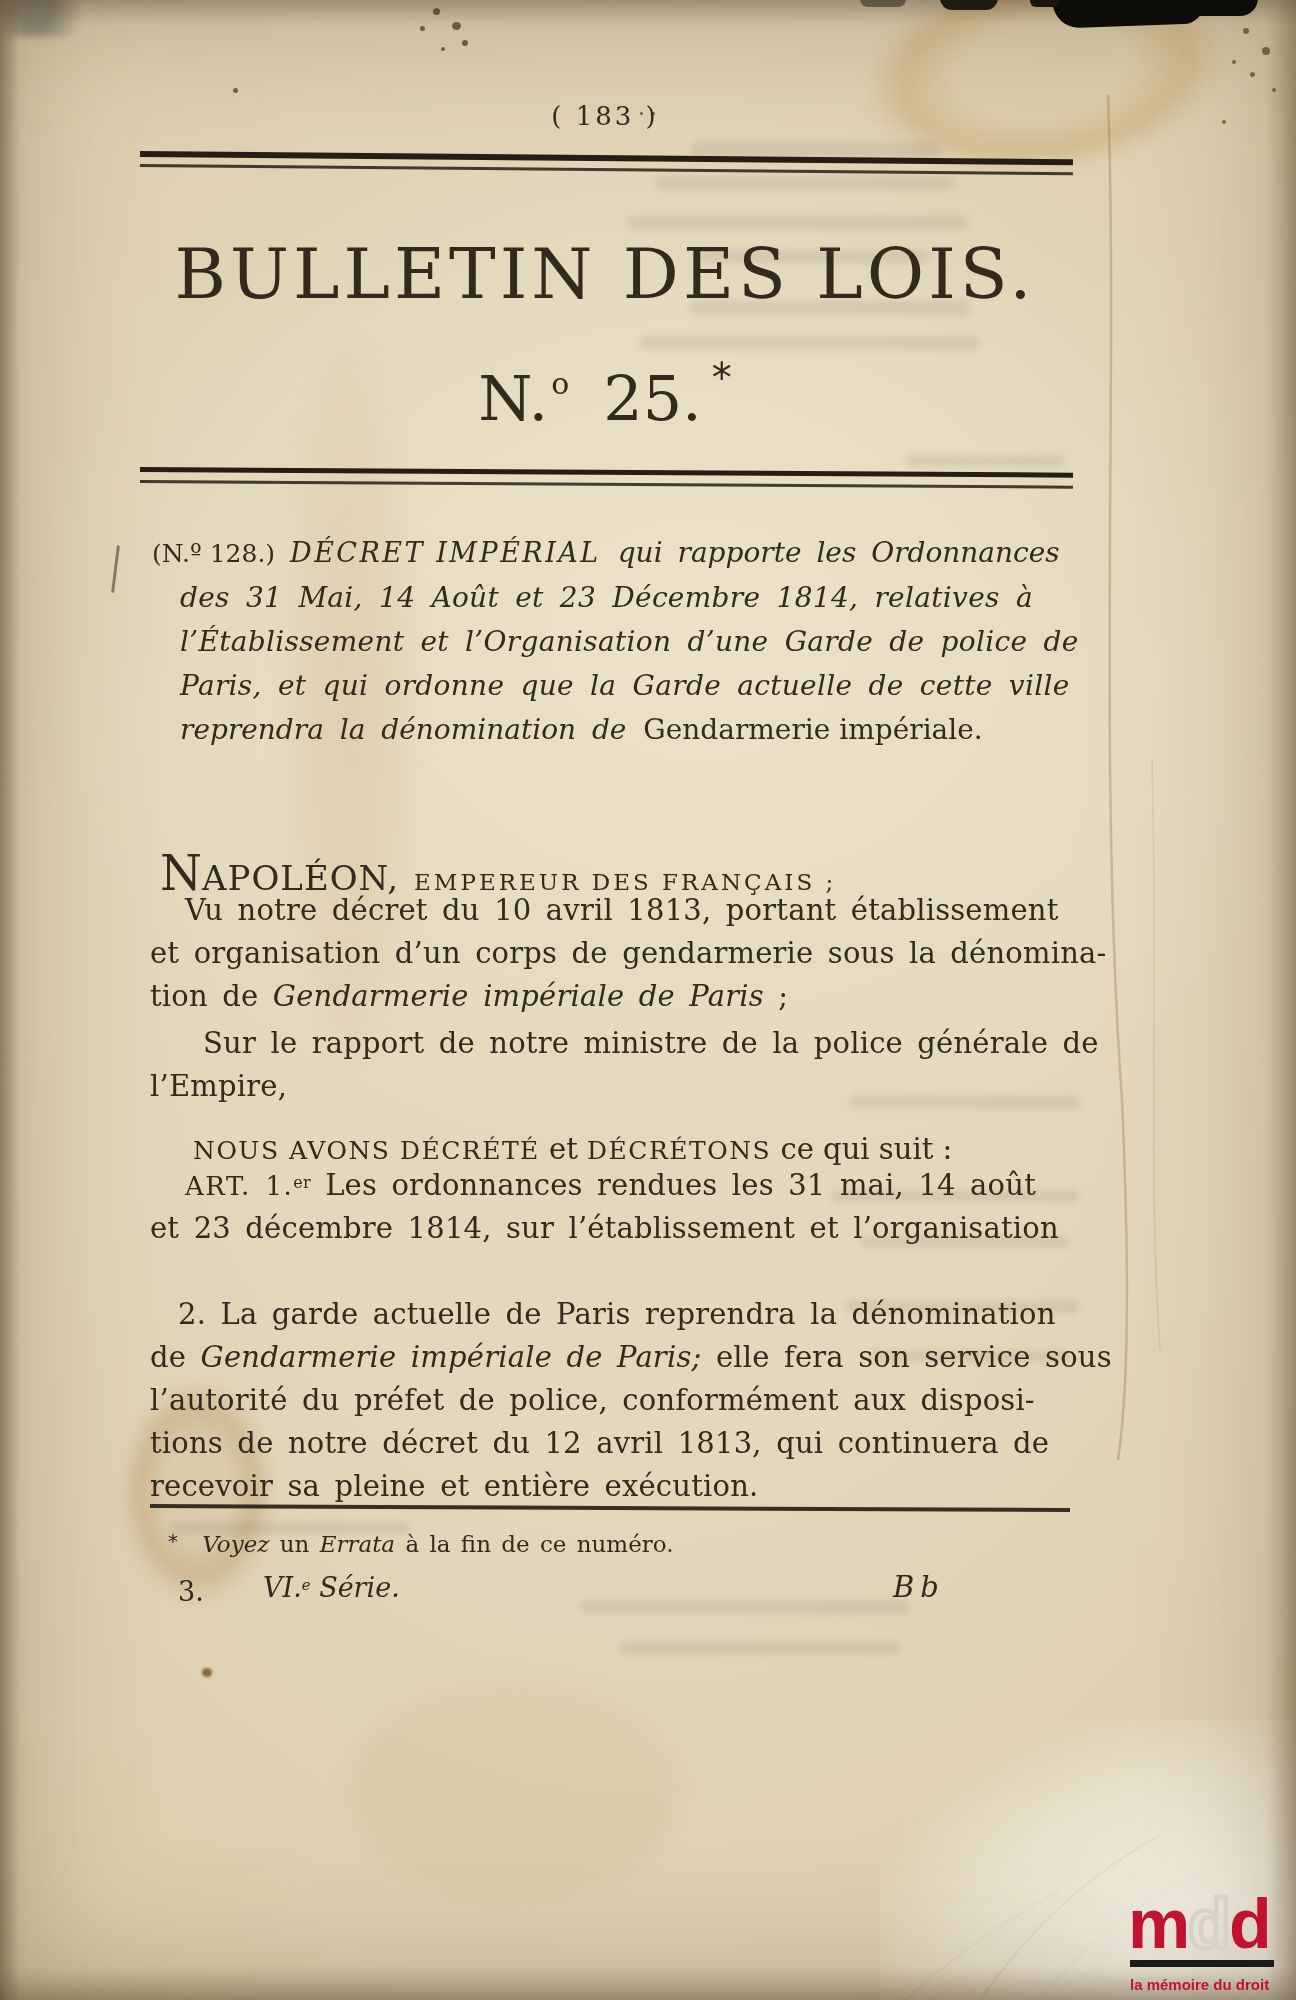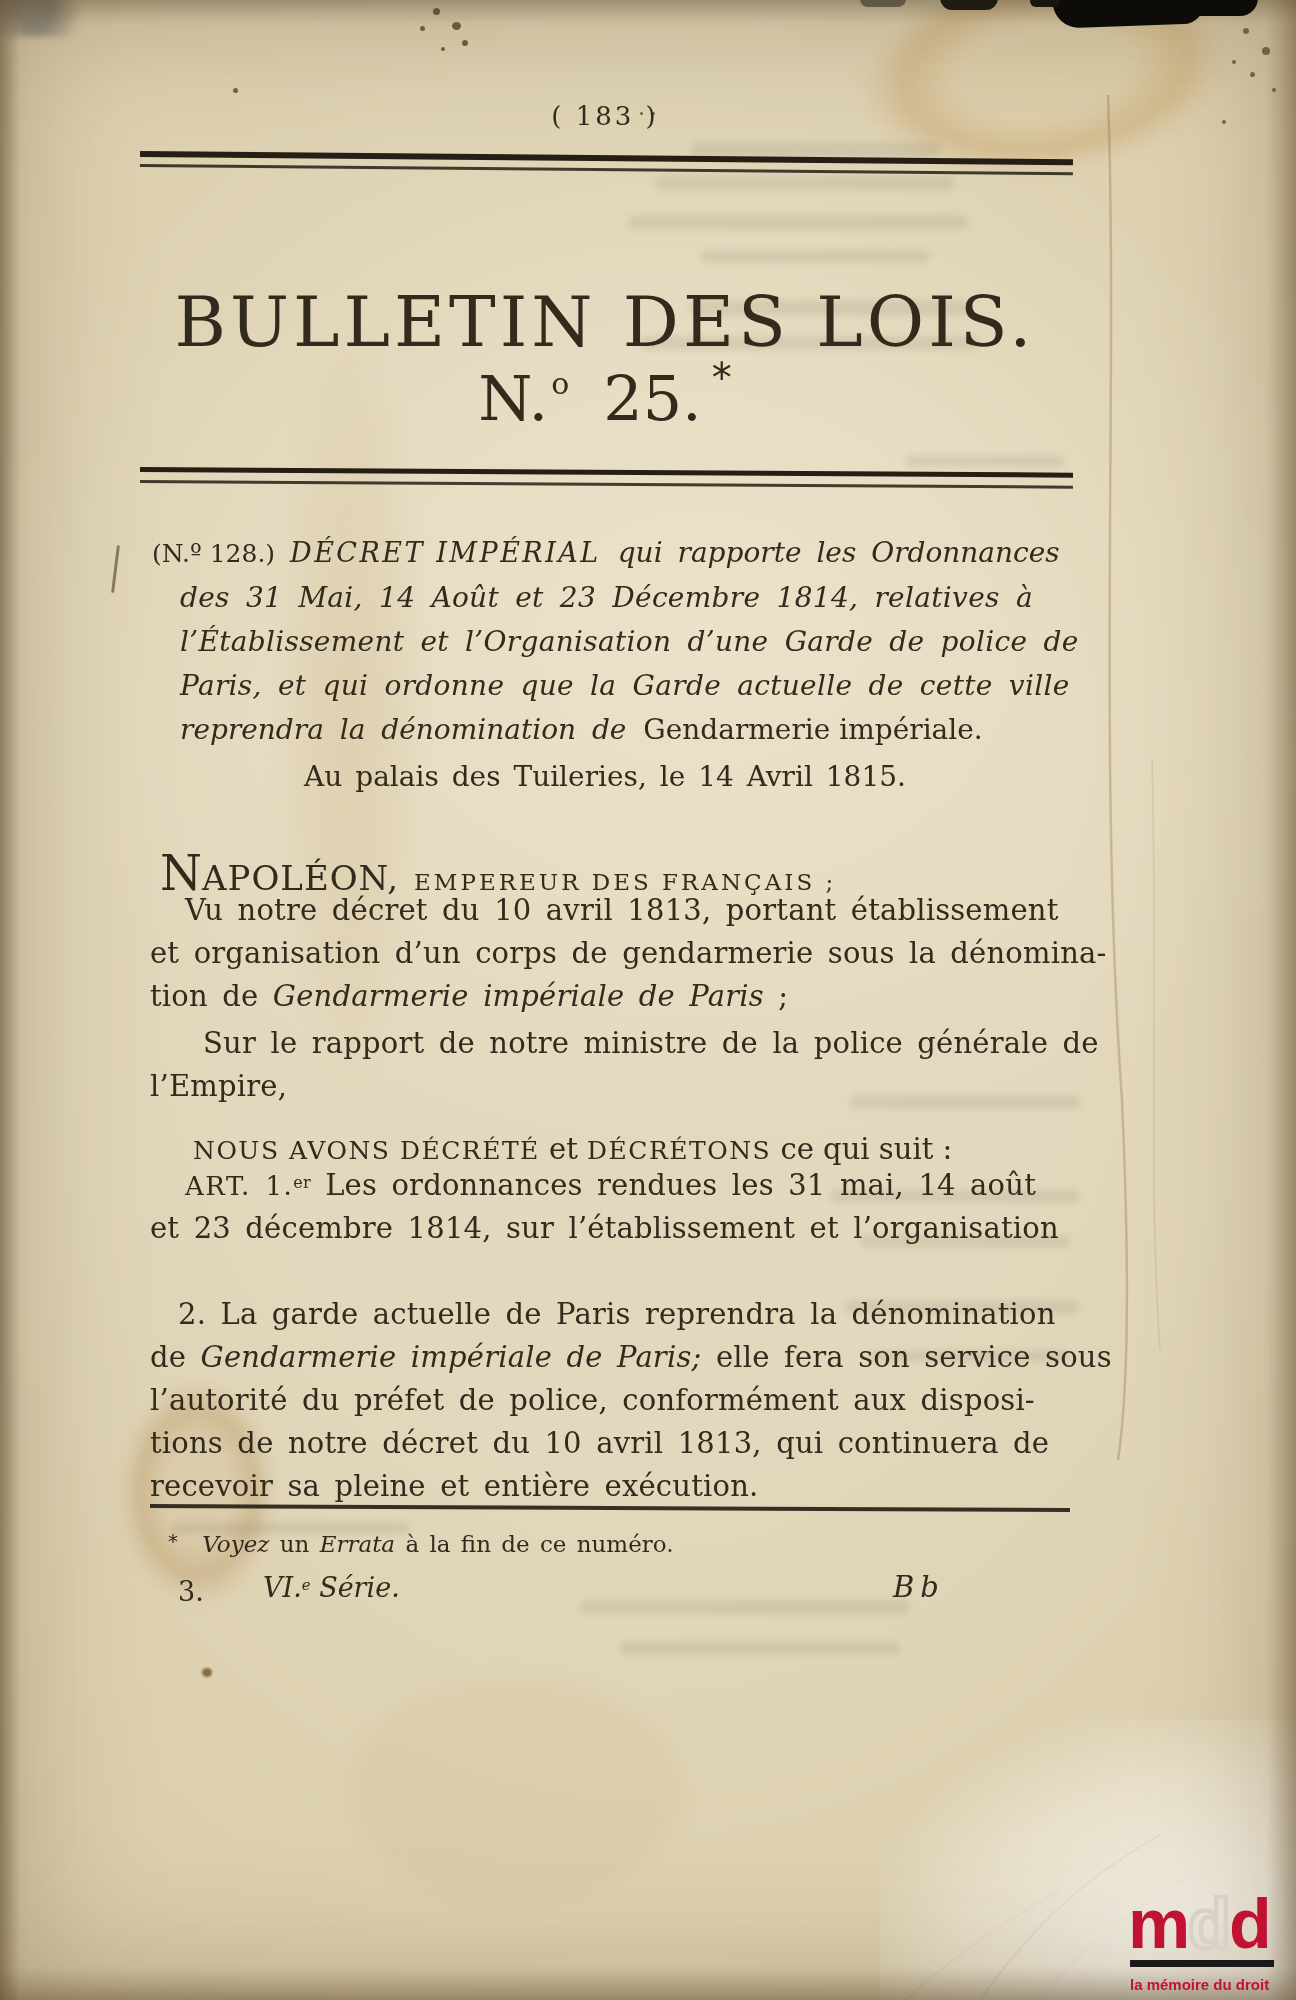--- a/index.html
+++ b/index.html
@@ -115,21 +115,21 @@
   <div class="hand-mark" style="left:114px;top:545px;width:3px;height:48px;transform:rotate(7deg);"></div>
 
   <div class="t center" style="top:101px;font-size:26px;letter-spacing:3px;">( 183 )</div>
 
   <div class="rule" style="left:140px;top:151px;width:933px;transform:rotate(.5deg);">
     <div class="b1" style="height:6px;"></div>
     <div style="height:7px;"></div>
     <div class="b2" style="height:3px;"></div>
   </div>
 
-  <div class="t center" style="top:233px;font-size:70px;letter-spacing:4px;margin-top:48px;">BULLETIN DES LOIS.</div>
+  <div class="t center" style="top:233px;font-size:70px;letter-spacing:4px;">BULLETIN DES LOIS.</div>
 
   <div class="t center" style="top:362px;font-size:62px;">
     <span>N.</span><span class="iss-sup">o</span><span style="display:inline-block;width:34px;"></span><span>25.</span><span class="iss-star">*</span>
   </div>
 
   <div class="rule" style="left:140px;top:467px;width:933px;transform:rotate(.35deg);">
     <div class="b1" style="height:5px;"></div>
     <div style="height:8px;"></div>
     <div class="b2" style="height:3px;"></div>
   </div>
@@ -140,21 +140,20 @@
     <span class="it" style="margin-left:8px;word-spacing:6px;">qui rapporte les Ordonnances</span>
   </div>
   <div class="t head-line" style="left:180px;top:581px;">des 31 Mai, 14 Août et 23 Décembre 1814, relatives à</div>
   <div class="t head-line" style="left:180px;top:669px;">Paris, et qui ordonne que la Garde actuelle de cette ville</div>
   <div class="t head-line" style="left:180px;top:625px;">l’Établissement et l’Organisation d’une Garde de police de</div>
   <div class="t" style="left:180px;top:713px;font-size:28px;">
     <span class="it" style="word-spacing:7px;">reprendra la dénomination de</span>
     <span style="margin-left:8px;">Gendarmerie impériale.</span>
   </div>
 
-  <div class="t center" style="top:760px;font-size:28px;word-spacing:4px;">Au palais des Tuileries, le 14 Avril 1815.</div>
 
   <div class="t" style="left:160px;top:845px;">
     <span style="font-size:48px;">N</span><span style="font-size:34px;letter-spacing:1px;">APOLÉON,</span>
     <span class="sc-run" style="font-size:23px;letter-spacing:3px;margin-left:10px;">EMPEREUR DES FRANÇAIS ;</span>
   </div>
 
   <div class="t body-line" style="left:185px;top:893px;">Vu notre décret du 10 avril 1813, portant établissement</div>
   <div class="t body-line" style="left:150px;top:936px;">et organisation d’un corps de gendarmerie sous la dénomina-</div>
   <div class="t body-line" style="left:150px;top:979px;">
     <span>tion de </span><span class="it">Gendarmerie impériale de Paris</span><span> ;</span>
@@ -170,21 +169,21 @@
   <div class="t body-line" style="left:185px;top:1168px;">
     <span class="sc-run" style="font-size:26px;">ART. 1.</span><span class="sup-sm">er</span><span> Les ordonnances rendues les 31 mai, 14 août</span>
   </div>
   <div class="t body-line" style="left:150px;top:1211px;">et 23 décembre 1814, sur l’établissement et l’organisation</div>
 
   <div class="t body-line" style="left:178px;top:1297px;">2.  La garde actuelle de Paris reprendra la dénomination</div>
   <div class="t body-line" style="left:150px;top:1340px;">
     <span>de </span><span class="it">Gendarmerie impériale de Paris;</span><span> elle fera son service sous</span>
   </div>
   <div class="t body-line" style="left:150px;top:1383px;">l’autorité du préfet de police, conformément aux disposi-</div>
-  <div class="t body-line" style="left:150px;top:1426px;">tions de notre décret du 10 avril 1813, qui continuera de</div>
+  <div class="t body-line" style="left:150px;top:1426px;">tions de notre décret du 12 avril 1813, qui continuera de</div>
   <div class="t body-line" style="left:150px;top:1469px;">recevoir sa pleine et entière exécution.</div>
 
   <div class="rule" style="left:150px;top:1504px;width:920px;transform:rotate(.25deg);">
     <div class="b1" style="height:4px;opacity:.9;"></div>
   </div>
   <div class="t" style="left:168px;top:1531px;font-size:23px;word-spacing:3px;">
     <span style="font-family:'DejaVu Sans',sans-serif;font-size:20px;position:relative;top:-4px;">*</span>
     <span class="it" style="margin-left:14px;">Voyez</span><span> un </span><span class="it">Errata</span><span> à la fin de ce numéro.</span>
   </div>
 

